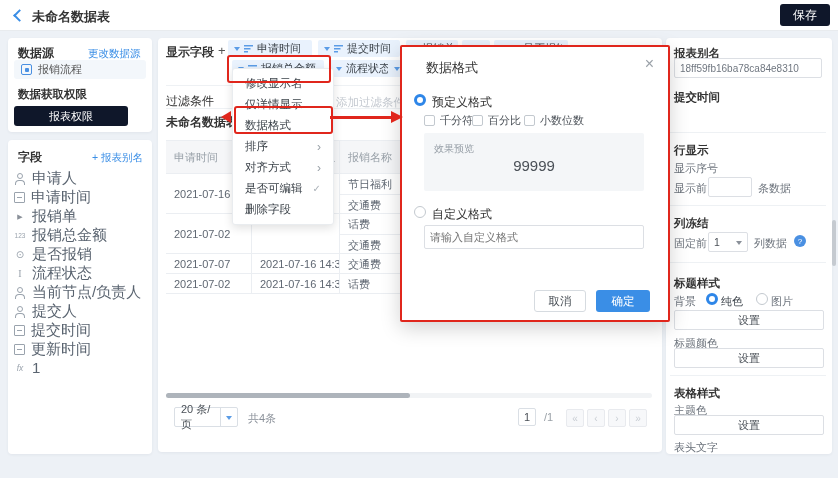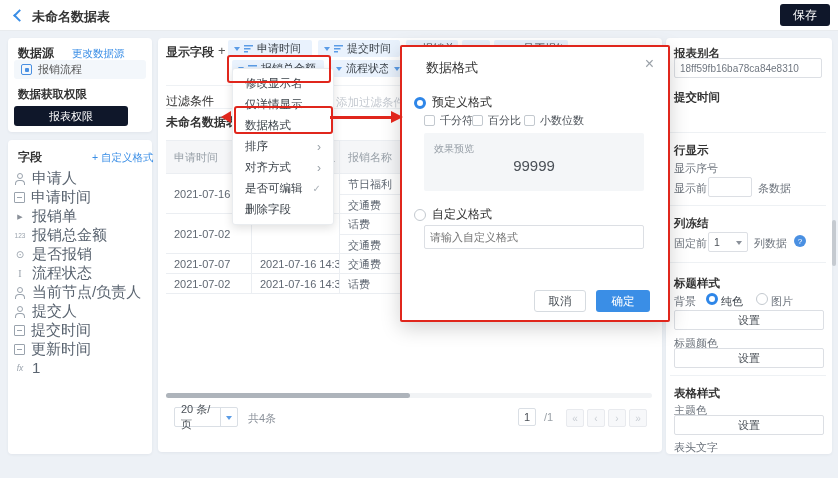--- a/index.html
+++ b/index.html
@@ -68,48 +68,48 @@
   .qicon{position:absolute;width:12px;height:12px;border-radius:50%;background:#4a90e2;color:#fff;font-size:8px;display:flex;align-items:center;justify-content:center}
   
   .anno{position:absolute;border:2px solid #e0261c;border-radius:3px;z-index:8;pointer-events:none}
   .aline{position:absolute;background:#e0261c;z-index:8;pointer-events:none}
   .ahead-r{position:absolute;width:0;height:0;border-left:12px solid #e0261c;border-top:6.5px solid transparent;border-bottom:6.5px solid transparent;z-index:8;pointer-events:none}
   .ahead-l{position:absolute;width:0;height:0;border-right:10px solid #e0261c;border-top:6px solid transparent;border-bottom:6px solid transparent;z-index:8;pointer-events:none}
   
   .modal{position:absolute;left:400px;top:45px;width:270px;height:277px;background:#fff;border:2px solid #e0261c;border-radius:2px;box-shadow:0 6px 20px rgba(0,0,0,.18);box-sizing:border-box;z-index:7}
   .modal .t{position:absolute;left:24px;top:12px;font-size:13px;color:#333}
   .mclose{position:absolute;right:14px;top:8px;font-size:16px;color:#9aa1a8;cursor:pointer}
-  .mrow{position:absolute;display:flex;align-items:center;gap:6px;font-size:12px;color:#333}
+  .mrow{position:absolute;display:flex;align-items:flex-start;gap:6px;font-size:12px;color:#333}
   .mcb{position:absolute;display:flex;align-items:center;gap:5px;font-size:11px;color:#4a5057}
   .preview{position:absolute;left:22px;top:86px;width:220px;height:58px;background:#f4f6f8;border-radius:2px}
   .mbtn{position:absolute;height:22px;border-radius:3px;display:flex;align-items:center;justify-content:center;font-size:11.5px;cursor:pointer;box-sizing:border-box}
 </style>
 </head>
 <body>
 
 <div class="canvas">
 
   <div class="abs" style="left:0;top:0;width:838px;height:30px;background:#fff;border-bottom:1px solid #e8ebee"></div>
   <span class="chev" style="left:15px;top:11px"></span>
   <span class="abs" style="left:32px;top:8px;font-size:13px;font-weight:600;color:#333">未命名数据表</span>
   <div class="btn-blue" style="left:780px;top:4px;width:50px;height:22px;font-size:12px">保存</div>
 
   <div class="card" style="left:8px;top:38px;width:144px;height:94px"></div>
   <span class="sec" style="left:18px;top:45px;font-size:12px">数据源</span>
-  <span class="link" style="left:72px;top:47px">更改数据源</span>
+  <span class="link" style="left:88px;top:47px">更改数据源</span>
   <div class="abs" style="left:14px;top:60px;width:132px;height:19px;background:#f3f7fb;border-radius:3px;display:flex;align-items:center;gap:6px;padding-left:7px;box-sizing:border-box">
     <span class="fic ic-flow"></span>
     <span style="font-size:11px;color:#555">报销流程</span>
   </div>
   <span class="sec" style="left:18px;top:87px">数据获取权限</span>
   <div class="btn-blue" style="left:14px;top:106px;width:114px;height:20px">报表权限</div>
 
   <div class="card" style="left:8px;top:140px;width:144px;height:314px"></div>
   <span class="sec" style="left:18px;top:149px;font-size:12px">字段</span>
-  <span class="link" style="left:92px;top:151px">+ 自定义格式</span>
+  <span class="link" style="left:92px;top:151px">+ 报表别名</span>
 
   <div class="fitem" style="top:169px">
       <span class="fic ic-user"></span>
       <span>申请人</span>
     </div>
   <div class="fitem" style="top:188px">
       <span class="fic ic-cal"></span>
       <span>申请时间</span>
     </div>
   <div class="fitem" style="top:207px">

